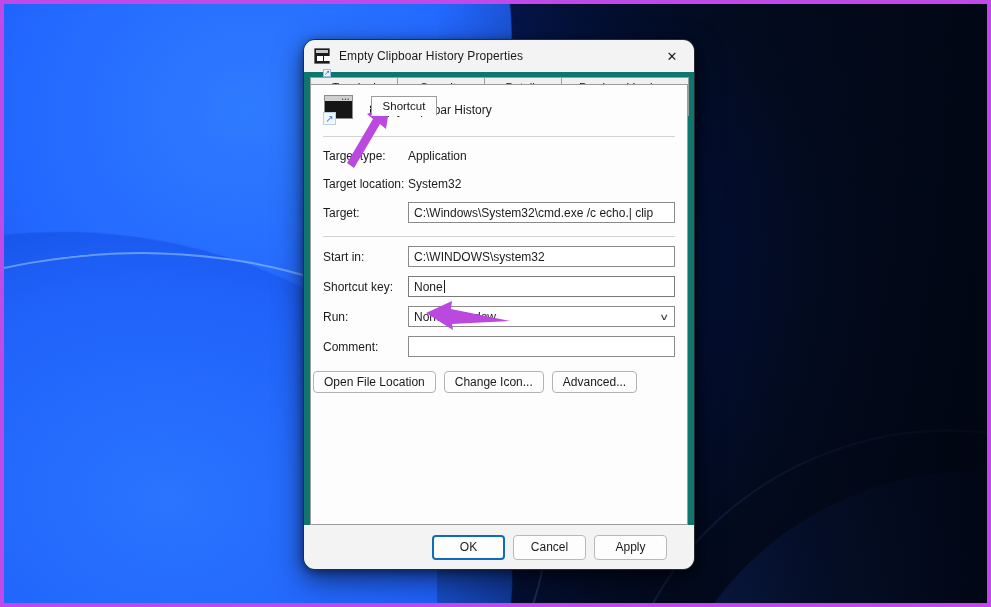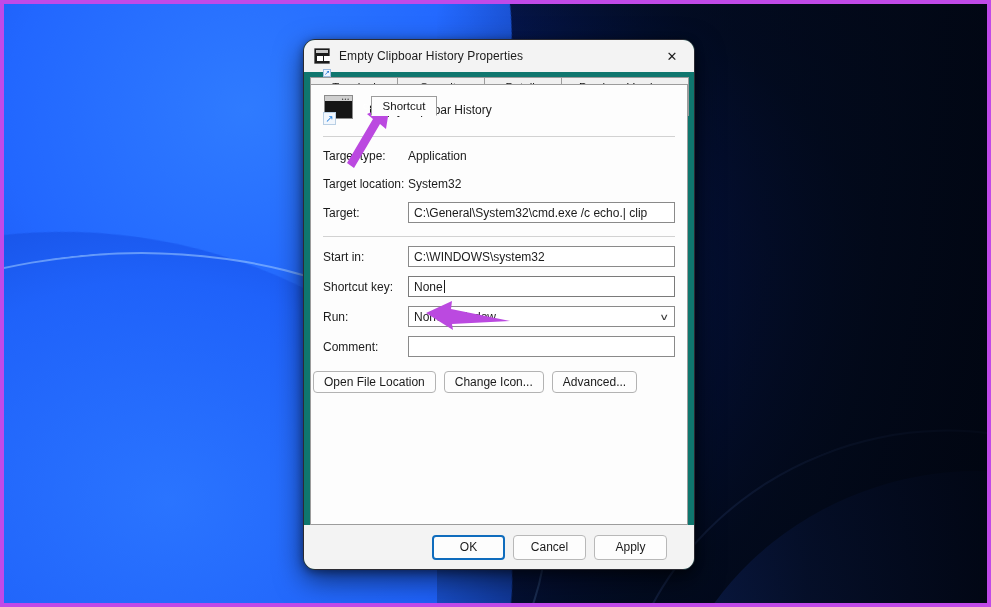--- a/index.html
+++ b/index.html
@@ -456,21 +456,21 @@
         <div class="fstatic">Application</div>
       </div>
 
       <div class="frow">
         <div class="flabel">Target location:</div>
         <div class="fstatic">System32</div>
       </div>
 
       <div class="frow">
         <div class="flabel">Target:</div>
-        <div class="finput">C:\General\System32\cmd.exe /c echo.| clip</div>
+        <div class="finput">C:\Windows\System32\cmd.exe /c echo.| clip</div>
       </div>
 
       <div class="sep" style="margin-top:13px"></div>
 
       <div class="frow">
         <div class="flabel">Start in:</div>
         <div class="finput">C:\WINDOWS\system32</div>
       </div>
 
       <div class="frow">

